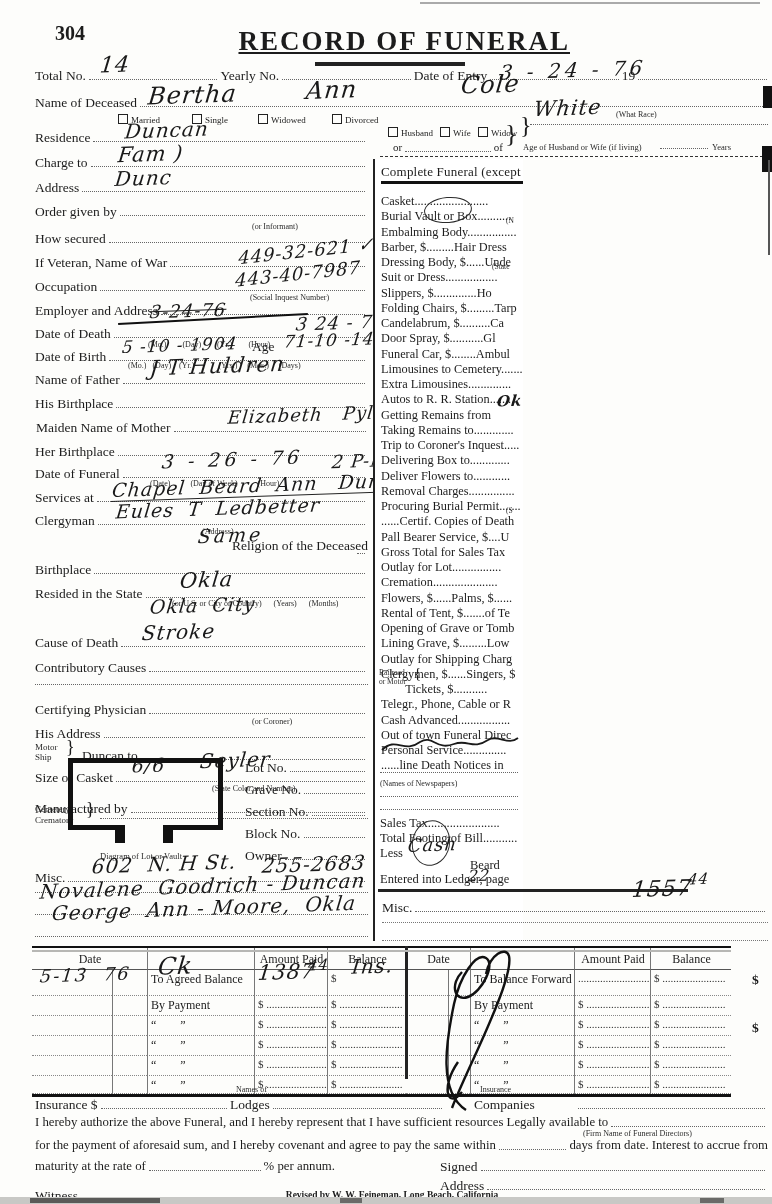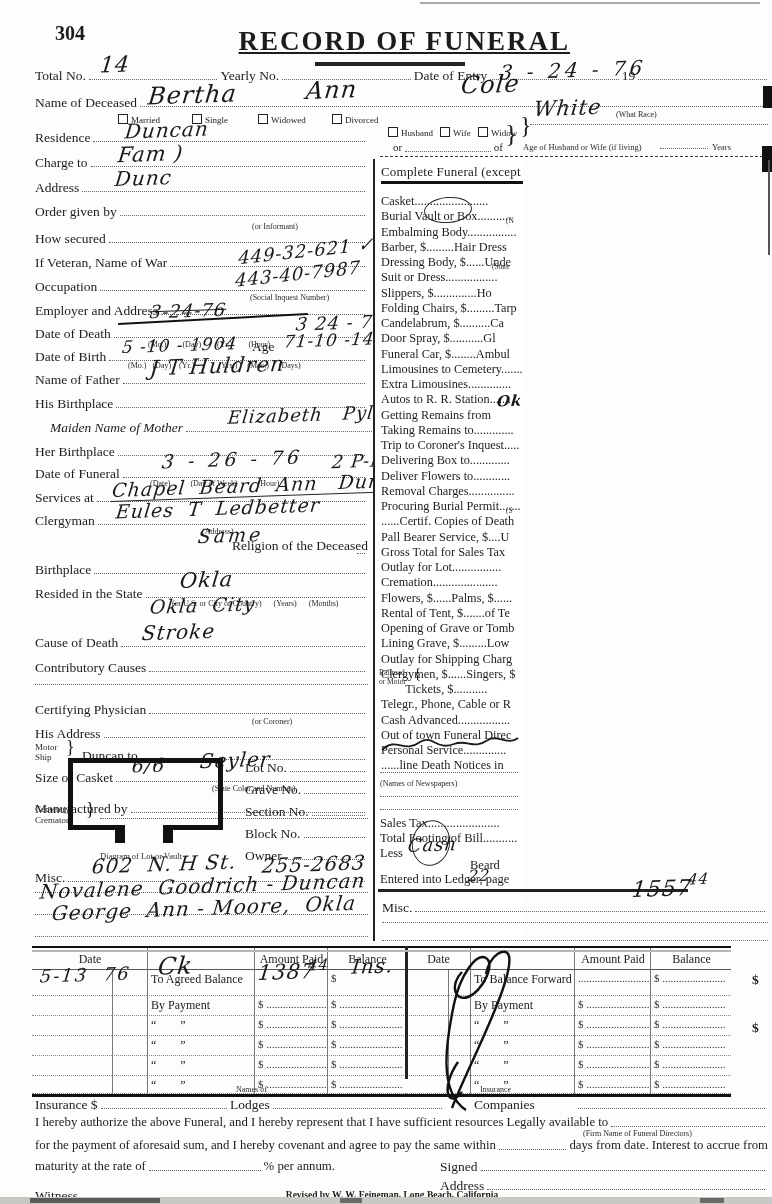--- a/index.html
+++ b/index.html
@@ -152,21 +152,21 @@
       <span class="l">Name of Father</span>
       <span class="d"></span>
     </div>
   <div class="hw" style="left:150px;top:354px;font-size:21px;">J T Huldren</div>
 
   <div class="r" style="left:35px;top:396px;width:333px;">
       <span class="l">His Birthplace</span>
       <span class="d"></span>
     </div>
 
-  <div class="r" style="left:50px;top:420px;width:333px;font-style:italic;">
+  <div class="r" style="left:36px;top:420px;width:333px;">
       <span class="l">Maiden Name of Mother</span>
       <span class="d"></span>
     </div>
   <div class="hw" style="left:228px;top:404px;font-size:18px;">Elizabeth   Pyle</div>
 
   <div class="r" style="left:35px;top:444px;width:333px;">
       <span class="l">Her Birthplace</span>
       <span class="d"></span>
     </div>
 

